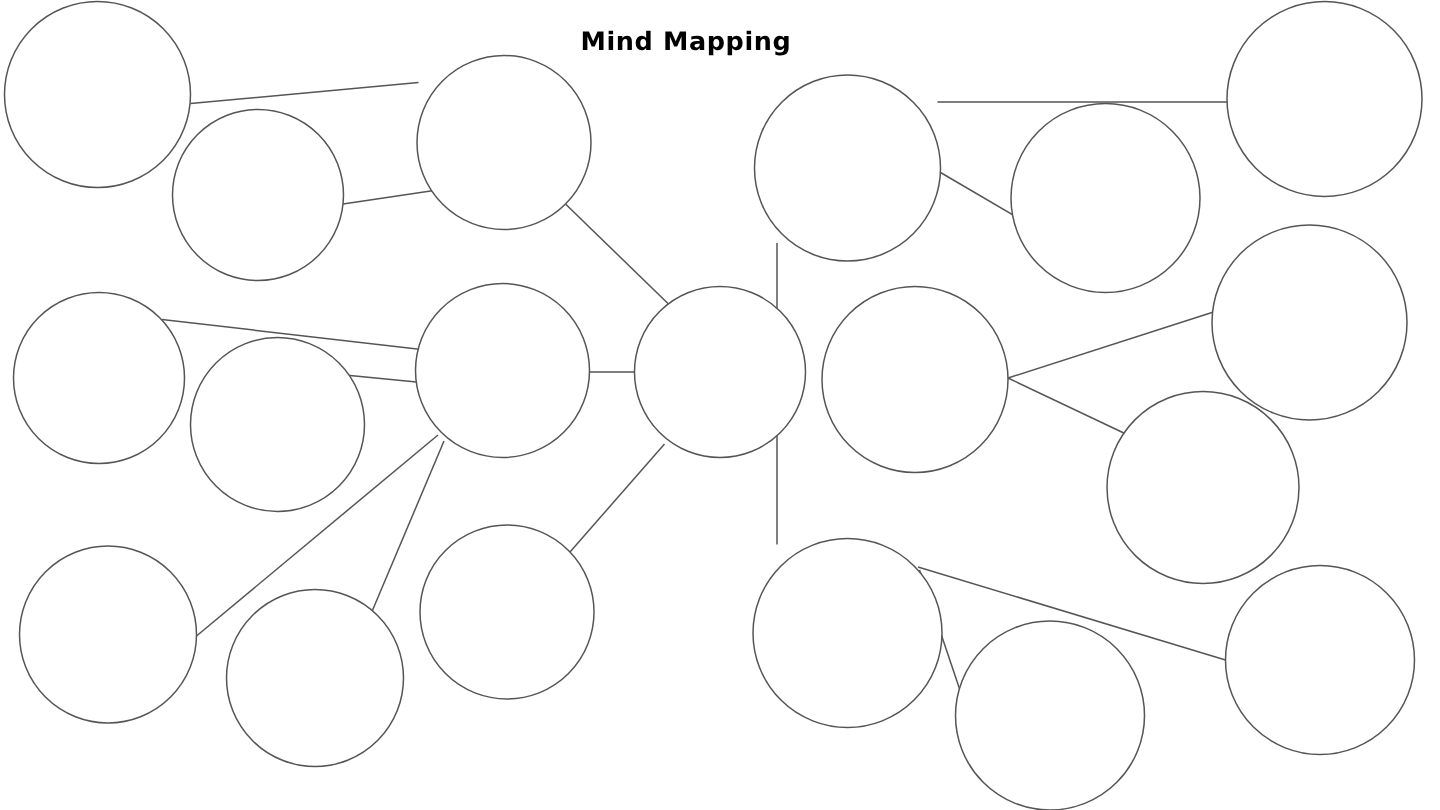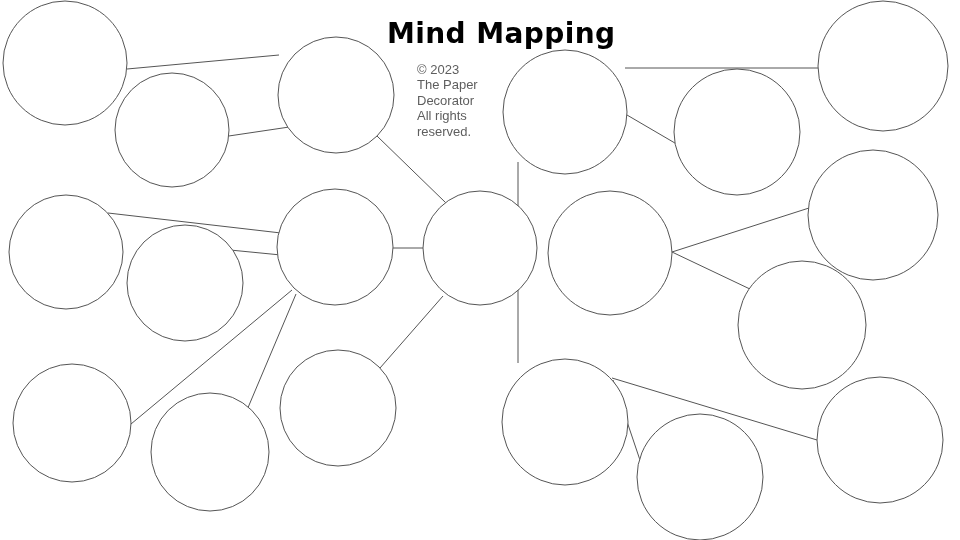--- a/index.html
+++ b/index.html
@@ -31,21 +31,21 @@
   .link-line {
     stroke: #555555;
     stroke-width: 1;
     fill: none;
   }
   #title-text {
     position: absolute;
     left: 387px;
     top: 20px;
     font-family: "DejaVu Sans", sans-serif;
-    font-size: 28px;
+    font-size: 17px;
     font-weight: bold;
     letter-spacing: 0.4px;
     color: #000000;
     white-space: nowrap;
     line-height: 1;
   }
   #copyright-block {
     position: absolute;
     left: 417px;
     top: 62px;
@@ -100,21 +100,14 @@
         <circle cx="873" cy="215" r="65" class="node-circle" fill="#ffffff" stroke="#555555" stroke-width="1"></circle>
         <circle cx="802" cy="325" r="64" class="node-circle" fill="#ffffff" stroke="#555555" stroke-width="1"></circle>
         <circle cx="565" cy="422" r="63" class="node-circle" fill="#ffffff" stroke="#555555" stroke-width="1"></circle>
         <circle cx="700" cy="477" r="63" class="node-circle" fill="#ffffff" stroke="#555555" stroke-width="1"></circle>
         <circle cx="880" cy="440" r="63" class="node-circle" fill="#ffffff" stroke="#555555" stroke-width="1"></circle>
       </g>
   </svg>
 
   <div id="title-text">Mind Mapping</div>
 
-  <div id="copyright-block">
-      <span class="copyright-line">© 2023</span>
-      <span class="copyright-line">The Paper</span>
-      <span class="copyright-line">Decorator</span>
-      <span class="copyright-line">All rights</span>
-      <span class="copyright-line">reserved.</span>
-    </div>
 
 </div>
 
 </body></html>

